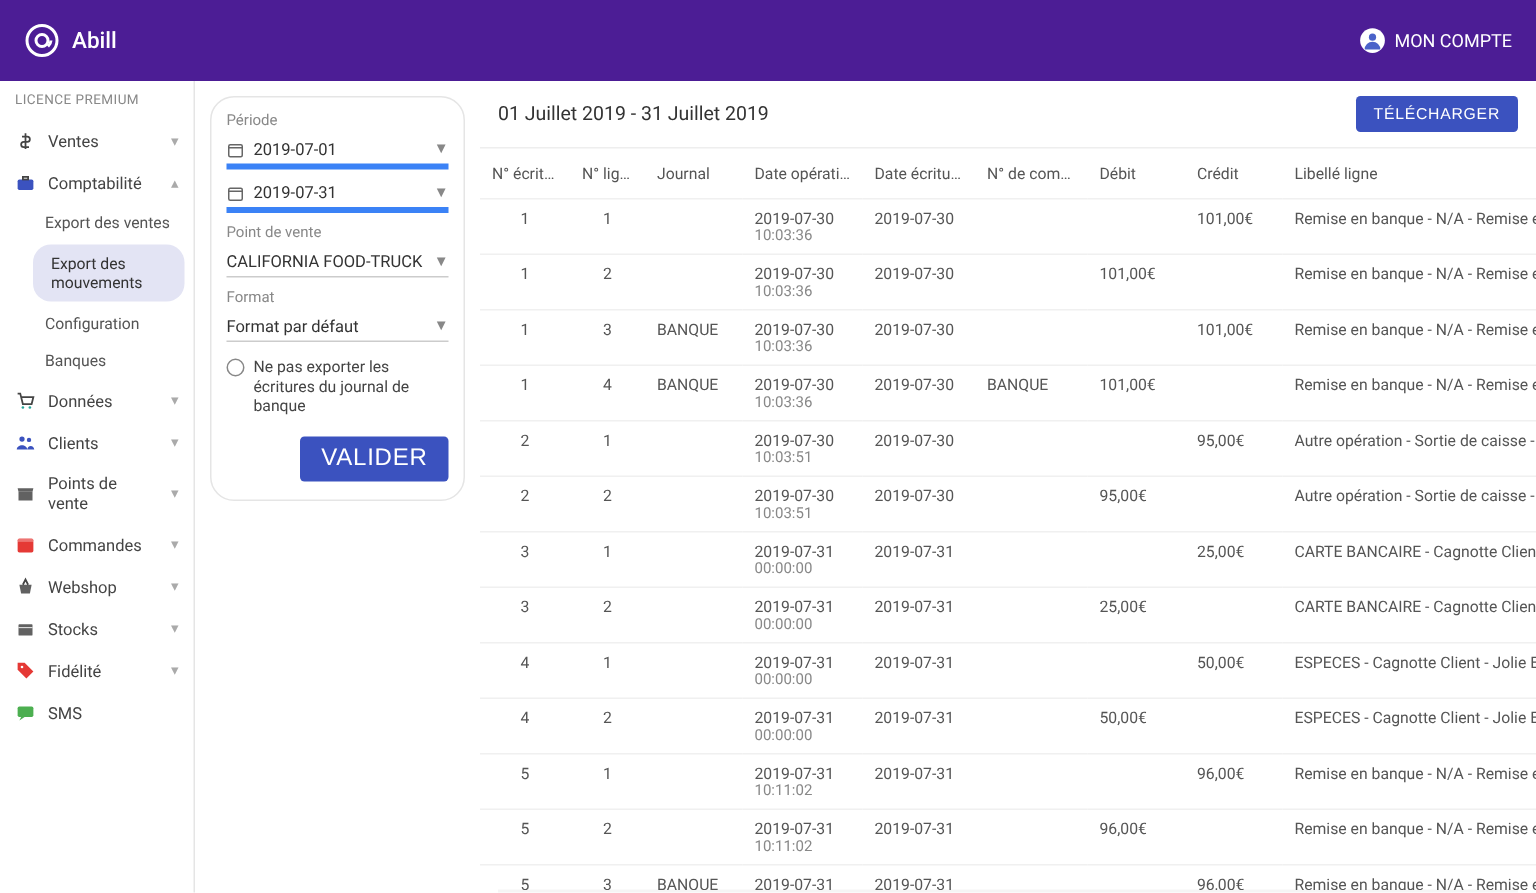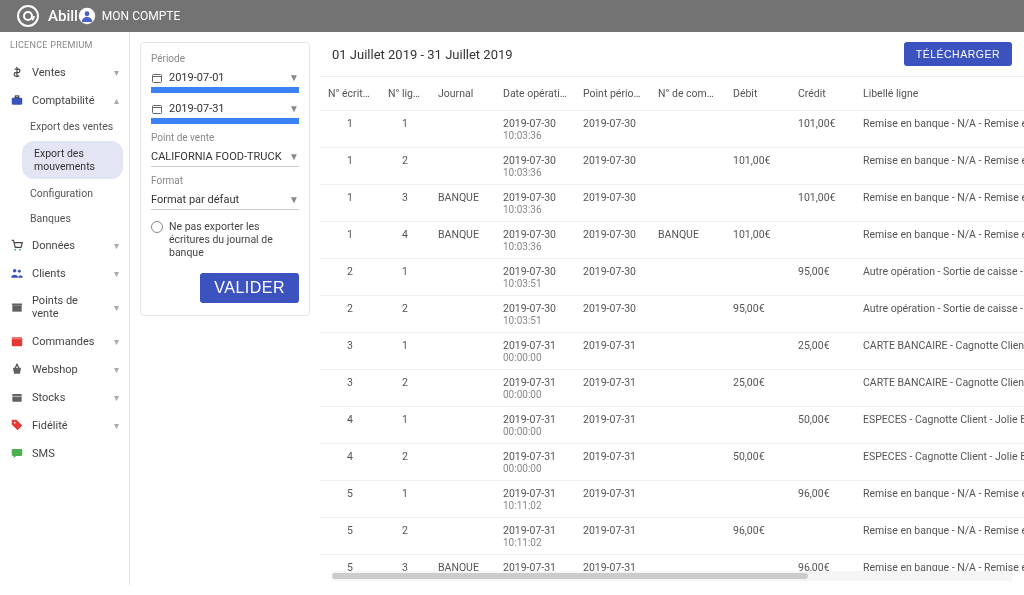--- a/index.html
+++ b/index.html
@@ -1,41 +1,41 @@
 <!DOCTYPE html>
 <html><head>
 <meta charset="utf-8">
 <style>
   * { box-sizing: border-box; margin: 0; padding: 0; }
   body { font-family: -apple-system, BlinkMacSystemFont, "Segoe UI", Roboto, Arial, sans-serif; font-size: 12px; color: #333; background: #fff; width: 1024px; height: 595px; overflow: hidden; }
   
-  .topbar { background: #737373; color: #fff; height: 32px; display: flex; align-items: center; justify-content: flex-start; padding: 0 16px; }
+  .topbar { background: #4c1d95; color: #fff; height: 54px; display: flex; align-items: center; justify-content: space-between; padding: 0 16px; }
   .brand { display: flex; align-items: center; gap: 8px; font-size: 15px; font-weight: 500; }
   .brand-logo { width: 24px; height: 24px; }
   .account { display: flex; align-items: center; gap: 6px; font-size: 12px; cursor: pointer; }
   .account-icon { width: 18px; height: 18px; }
   
   .app { display: flex; height: calc(100% - 42px); }
   
   .sidebar { width: 130px; border-right: 1px solid #e5e5e5; display: flex; flex-direction: column; font-size: 11px; }
   .sidebar-top { padding: 8px 10px; color: #888; font-size: 9px; letter-spacing: 0.3px; }
   .sidebar-list { flex: 1; overflow: auto; }
   .side-item { display: flex; align-items: center; gap: 8px; padding: 7px 10px; cursor: pointer; color: #444; }
   .side-item .chev { margin-left: auto; color: #aaa; font-size: 10px; }
   .side-item .ic { width: 14px; height: 14px; flex: none; }
   .sub-list { padding-left: 22px; }
   .sub-item { padding: 6px 10px 6px 8px; cursor: pointer; color: #555; font-size: 10.5px; }
   .sub-item.active { background: #e3e4f4; border-radius: 12px; color: #333; margin: 2px 6px 2px 0; padding-left: 12px; }
   .sidebar-footer { border-top: 1px solid #eee; padding: 8px 10px; display: flex; align-items: center; justify-content: space-between; color: #777; font-size: 10px; }
   
   .filter-panel { width: 190px; padding: 10px; }
-  .panel-card { border: 1px solid #e5e5e5; border-radius: 4px; padding: 10px 10px 12px; }
+  .panel-card { border: 1px solid #e5e5e5; border-radius: 16px; padding: 10px 10px 12px; }
   .field-label { font-size: 10px; color: #888; margin-bottom: 4px; margin-top: 8px; }
   .field-label:first-child { margin-top: 0; }
-  .date-row { display: flex; align-items: center; gap: 6px; border-bottom: 6px solid #3b82f6; padding: 3px 0; margin-bottom: 6px; cursor: pointer; }
+  .date-row { display: flex; align-items: center; gap: 6px; border-bottom: 4px solid #3b82f6; padding: 3px 0; margin-bottom: 6px; cursor: pointer; }
   .date-row .cal { width: 12px; height: 12px; color: #666; }
   .date-row .val { flex: 1; font-size: 11px; color: #333; }
   .date-row .dd { color: #888; font-size: 10px; }
   .select-row { border-bottom: 1px solid #ccc; padding: 3px 0; display: flex; align-items: center; cursor: pointer; margin-bottom: 4px; }
   .select-row .val { flex: 1; font-size: 11px; }
   .select-row .dd { color: #888; font-size: 10px; }
   .radio-row { display: flex; align-items: flex-start; gap: 6px; margin-top: 10px; font-size: 10.5px; color: #444; }
   .radio-circle { width: 12px; height: 12px; border: 1.5px solid #888; border-radius: 50%; flex: none; margin-top: 1px; }
   .validate-wrap { display: flex; justify-content: flex-end; margin-top: 14px; }
   .btn-primary { background: #3b52bf; color: #fff; border: none; border-radius: 3px; padding: 6px 14px; font-size: 16px; letter-spacing: 0.5px; cursor: pointer; }
@@ -237,21 +237,21 @@
           <col style="width:65px">
             <col style="width:65px">
             <col>
         </colgroup>
         <thead>
             <tr id="thead-row">
               <th class="col-num">N° écriture</th>
               <th class="col-num">N° ligne</th>
               <th class="">Journal</th>
               <th class="">Date opération</th>
-              <th class="">Point période</th>
+              <th class="">Date écriture</th>
               <th class="">N° de compte</th>
               <th class="col-money">Débit</th>
               <th class="col-money">Crédit</th>
               <th class="">Libellé ligne</th>
             </tr>
           </thead>
         <tbody id="tbody">
             <tr>
               <td class="col-num">1</td>
               <td class="col-num">1</td>

